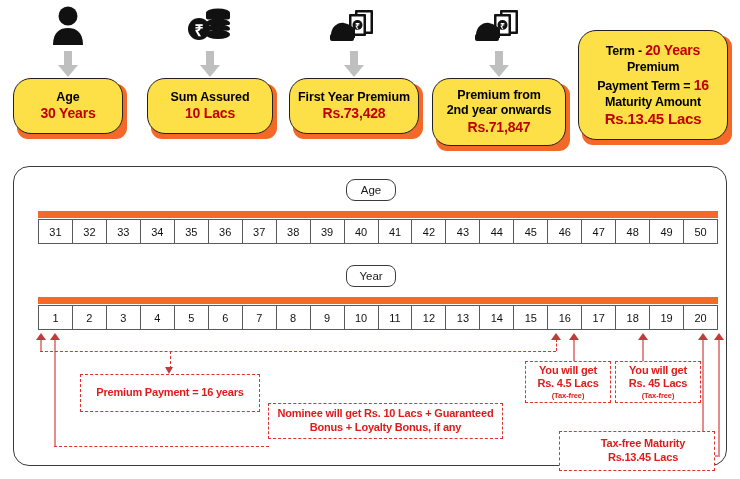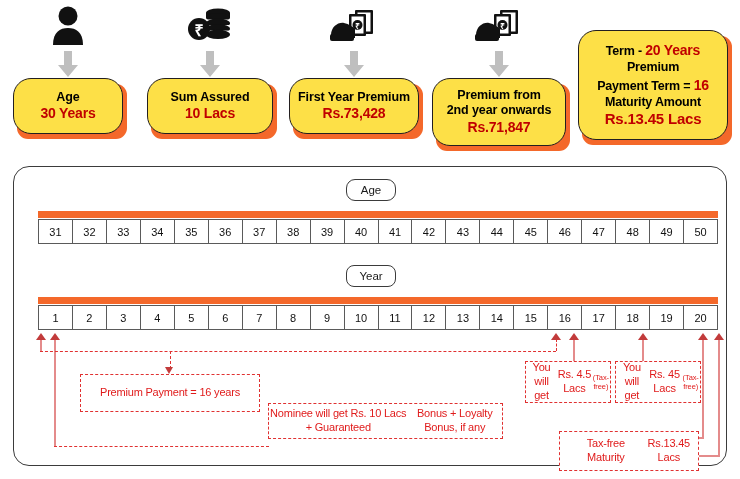--- a/index.html
+++ b/index.html
@@ -148,23 +148,24 @@
   }
   .cell:first-child { border-left-width: 1px; }
 
   
   .callout {
     position: absolute;
     box-sizing: border-box;
     border: 1.4px dashed #e03131;
     background: #ffffff;
     color: #e01b1b;
-    font-weight: normal;
+    font-weight: bold;
     text-align: center;
     display: flex;
+    flex-direction: column;
     align-items: center;
     justify-content: center;
     z-index: 4;
     line-height: 1.25;
   }
   .callout .c-line { font-size: 11px; letter-spacing: -0.2px; }
   .callout .c-small { font-size: 7.5px; letter-spacing: -0.1px; }
 
   
   .conn-v {
@@ -449,18 +450,18 @@
     <span class="c-line">Rs. 4.5 Lacs</span>
     <span class="c-small">(Tax-free)</span>
   </div>
 
   <div class="callout" style="left:601px; top:194px; width:86px; height:42px;">
     <span class="c-line">You will get</span>
     <span class="c-line">Rs. 45 Lacs</span>
     <span class="c-small">(Tax-free)</span>
   </div>
 
-  <div class="callout" style="left:545px; top:264px; width:140px; height:40px;padding-left:12px;">
+  <div class="callout" style="left:545px; top:264px; width:156px; height:40px;padding-left:12px;">
     <span class="c-line">Tax-free Maturity</span>
     <span class="c-line">Rs.13.45 Lacs</span>
   </div>
 
 </div>
 
 </body></html>

